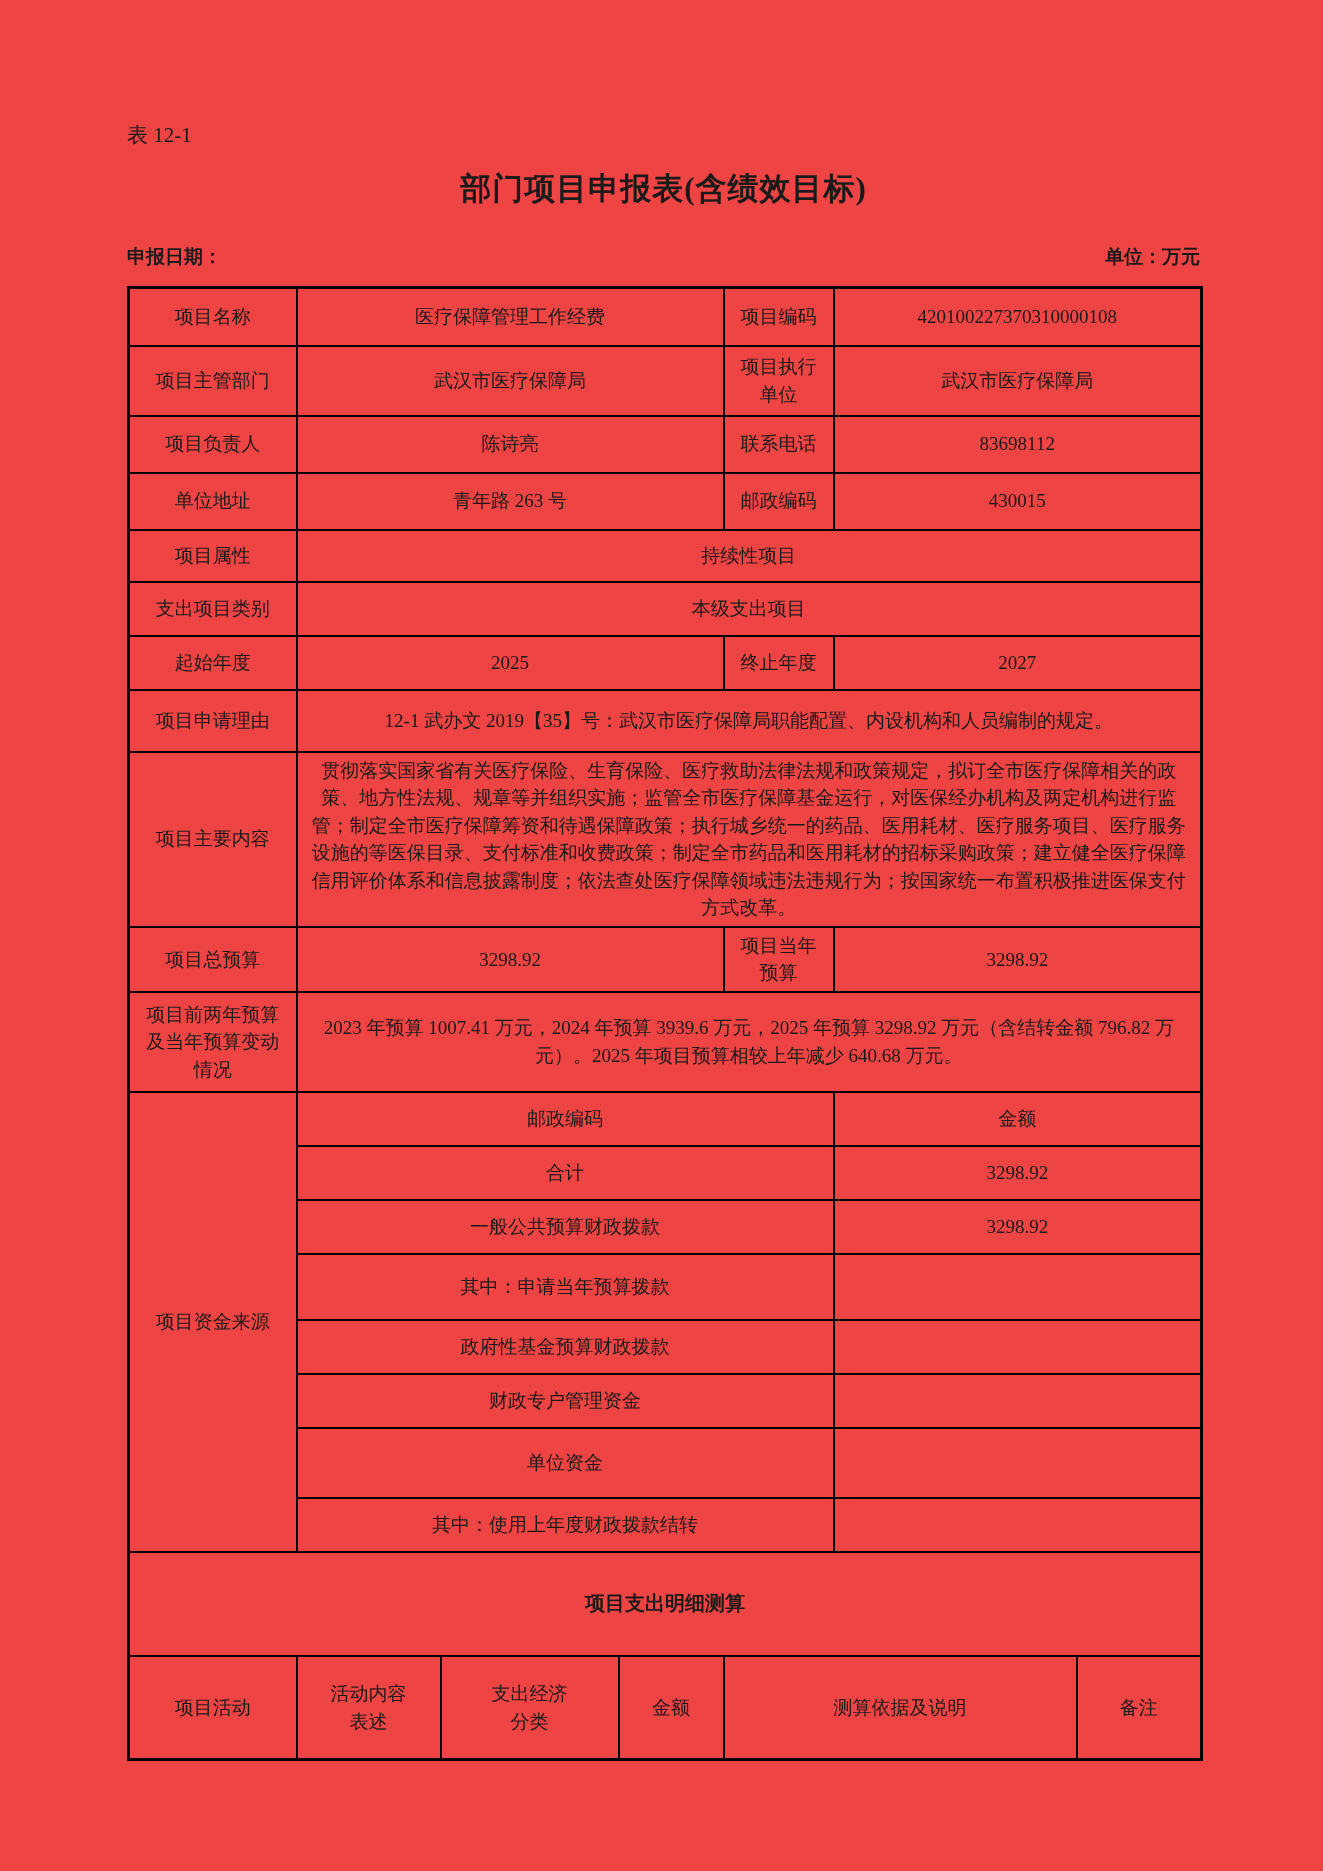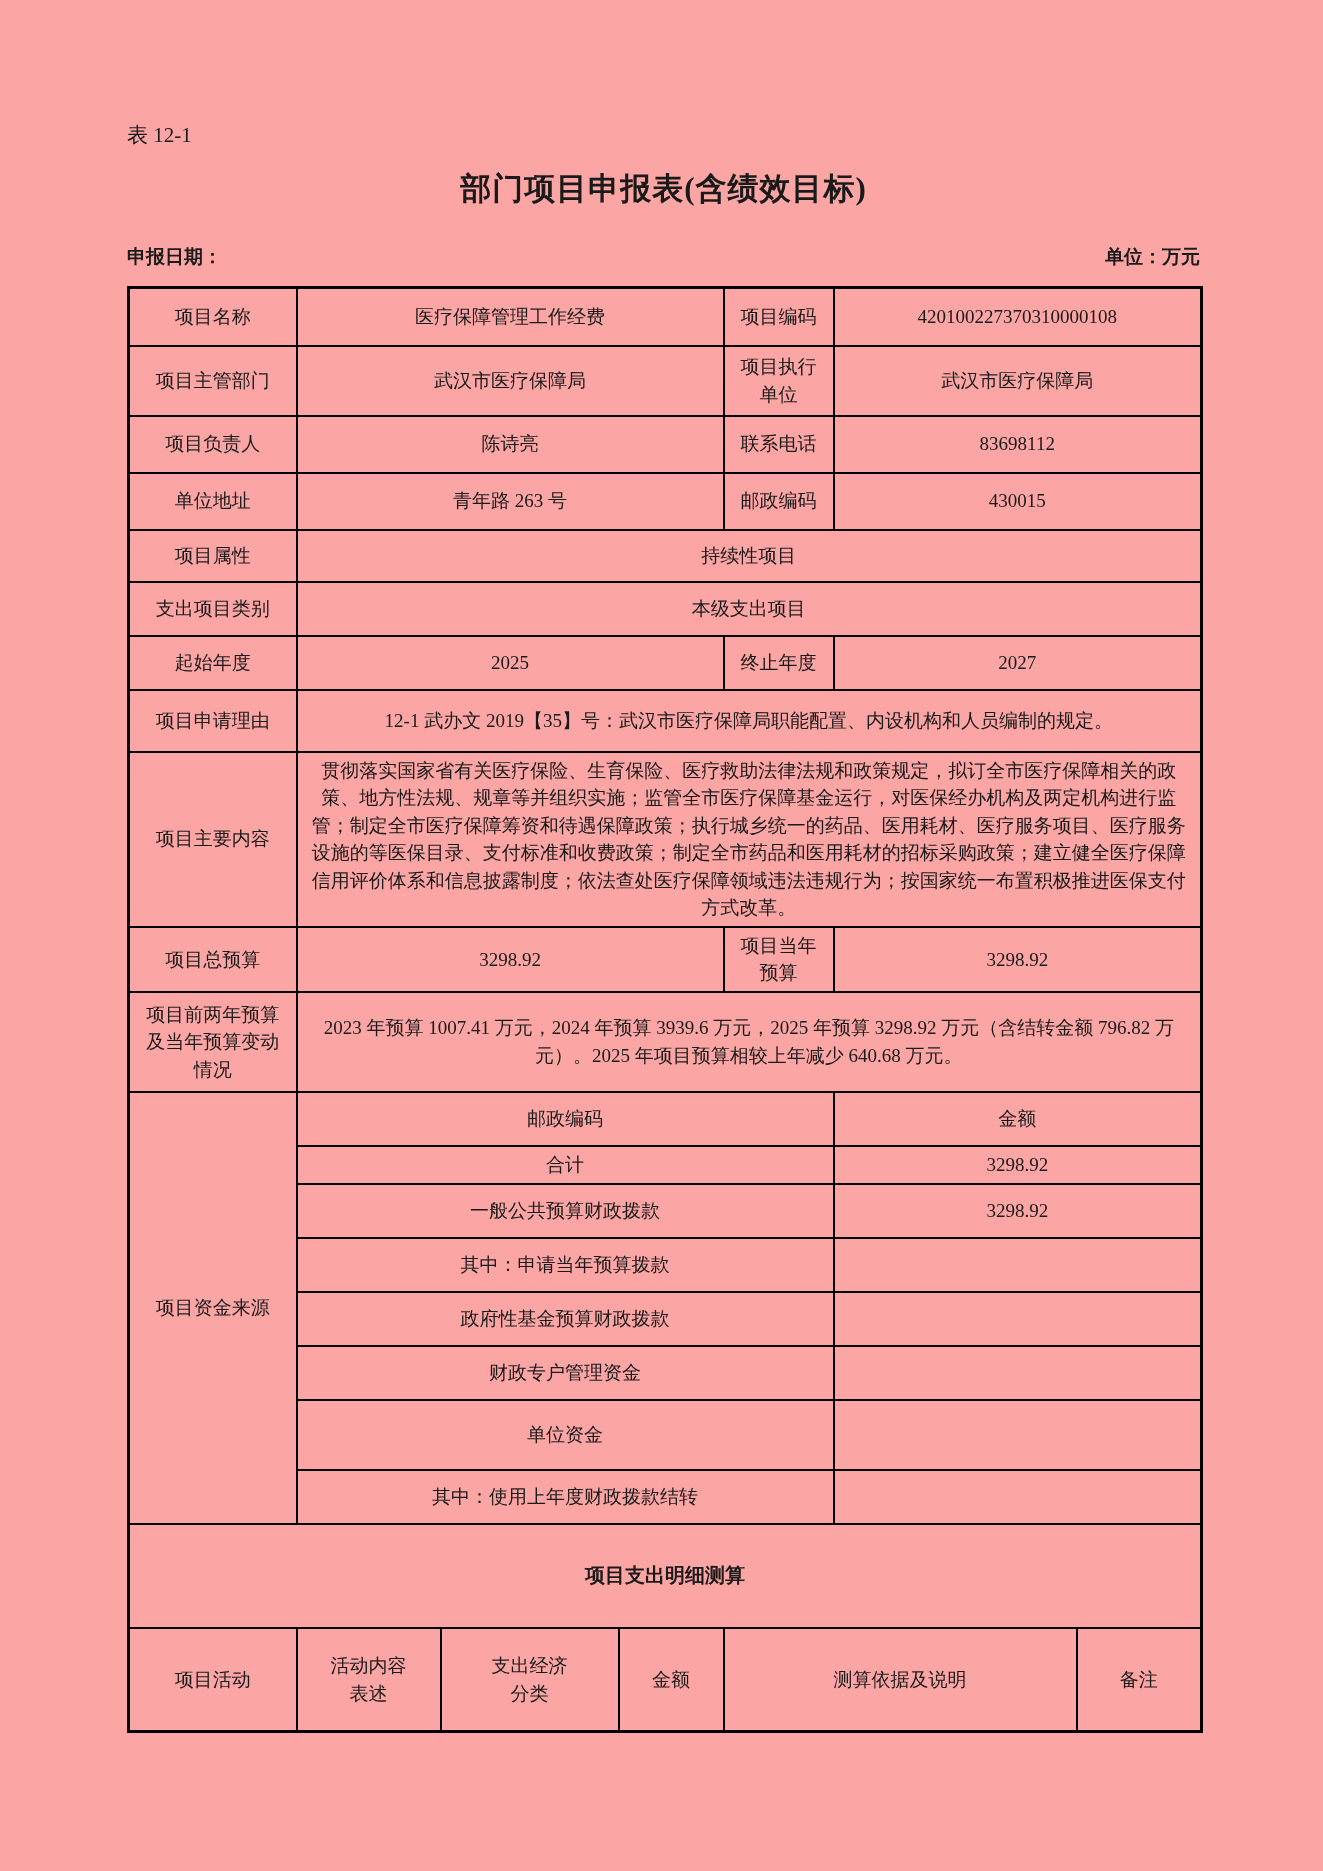--- a/index.html
+++ b/index.html
@@ -1,20 +1,20 @@
 <!DOCTYPE html>
 <html><head>
 <meta charset="utf-8">
 <style>
   html,body{margin:0;padding:0;background:#ffffff;}
   .page{
     position:relative;
     width:1323px;
     height:1871px;
-    background:#fca5a5;
+    background:#ef4444;
     color:#1a1a1a;
     font-family:"Liberation Serif","DejaVu Serif",serif;
     box-sizing:border-box;
     padding:122px 123px 0 127px;
     overflow:hidden;
   }
   .sheet-label{
     font-size:21px;
     line-height:26px;
   }
@@ -154,29 +154,29 @@
         <span class="wrap7">项目前两年预算及当年预算变动情况</span>
       </td>
       <td colspan="6">2023 年预算 1007.41 万元，2024 年预算 3939.6 万元，2025 年预算 3298.92 万元（含结转金额 796.82 万元）。2025 年项目预算相较上年减少 640.68 万元。</td>
     </tr>
 
     <tr style="height:54px">
       <td class="lbl" rowspan="8">项目资金来源</td>
       <td colspan="4">邮政编码</td>
       <td colspan="2">金额</td>
     </tr>
-    <tr style="height:38px">
+    <tr style="height:54px">
       <td colspan="4">合计</td>
       <td colspan="2">3298.92</td>
     </tr>
     <tr style="height:54px">
       <td colspan="4">一般公共预算财政拨款</td>
       <td colspan="2">3298.92</td>
     </tr>
-    <tr style="height:54px">
+    <tr style="height:66px">
       <td colspan="4">其中：申请当年预算拨款</td>
       <td colspan="2"></td>
     </tr>
     <tr style="height:54px">
       <td colspan="4">政府性基金预算财政拨款</td>
       <td colspan="2"></td>
     </tr>
     <tr style="height:54px">
       <td colspan="4">财政专户管理资金</td>
       <td colspan="2"></td>

